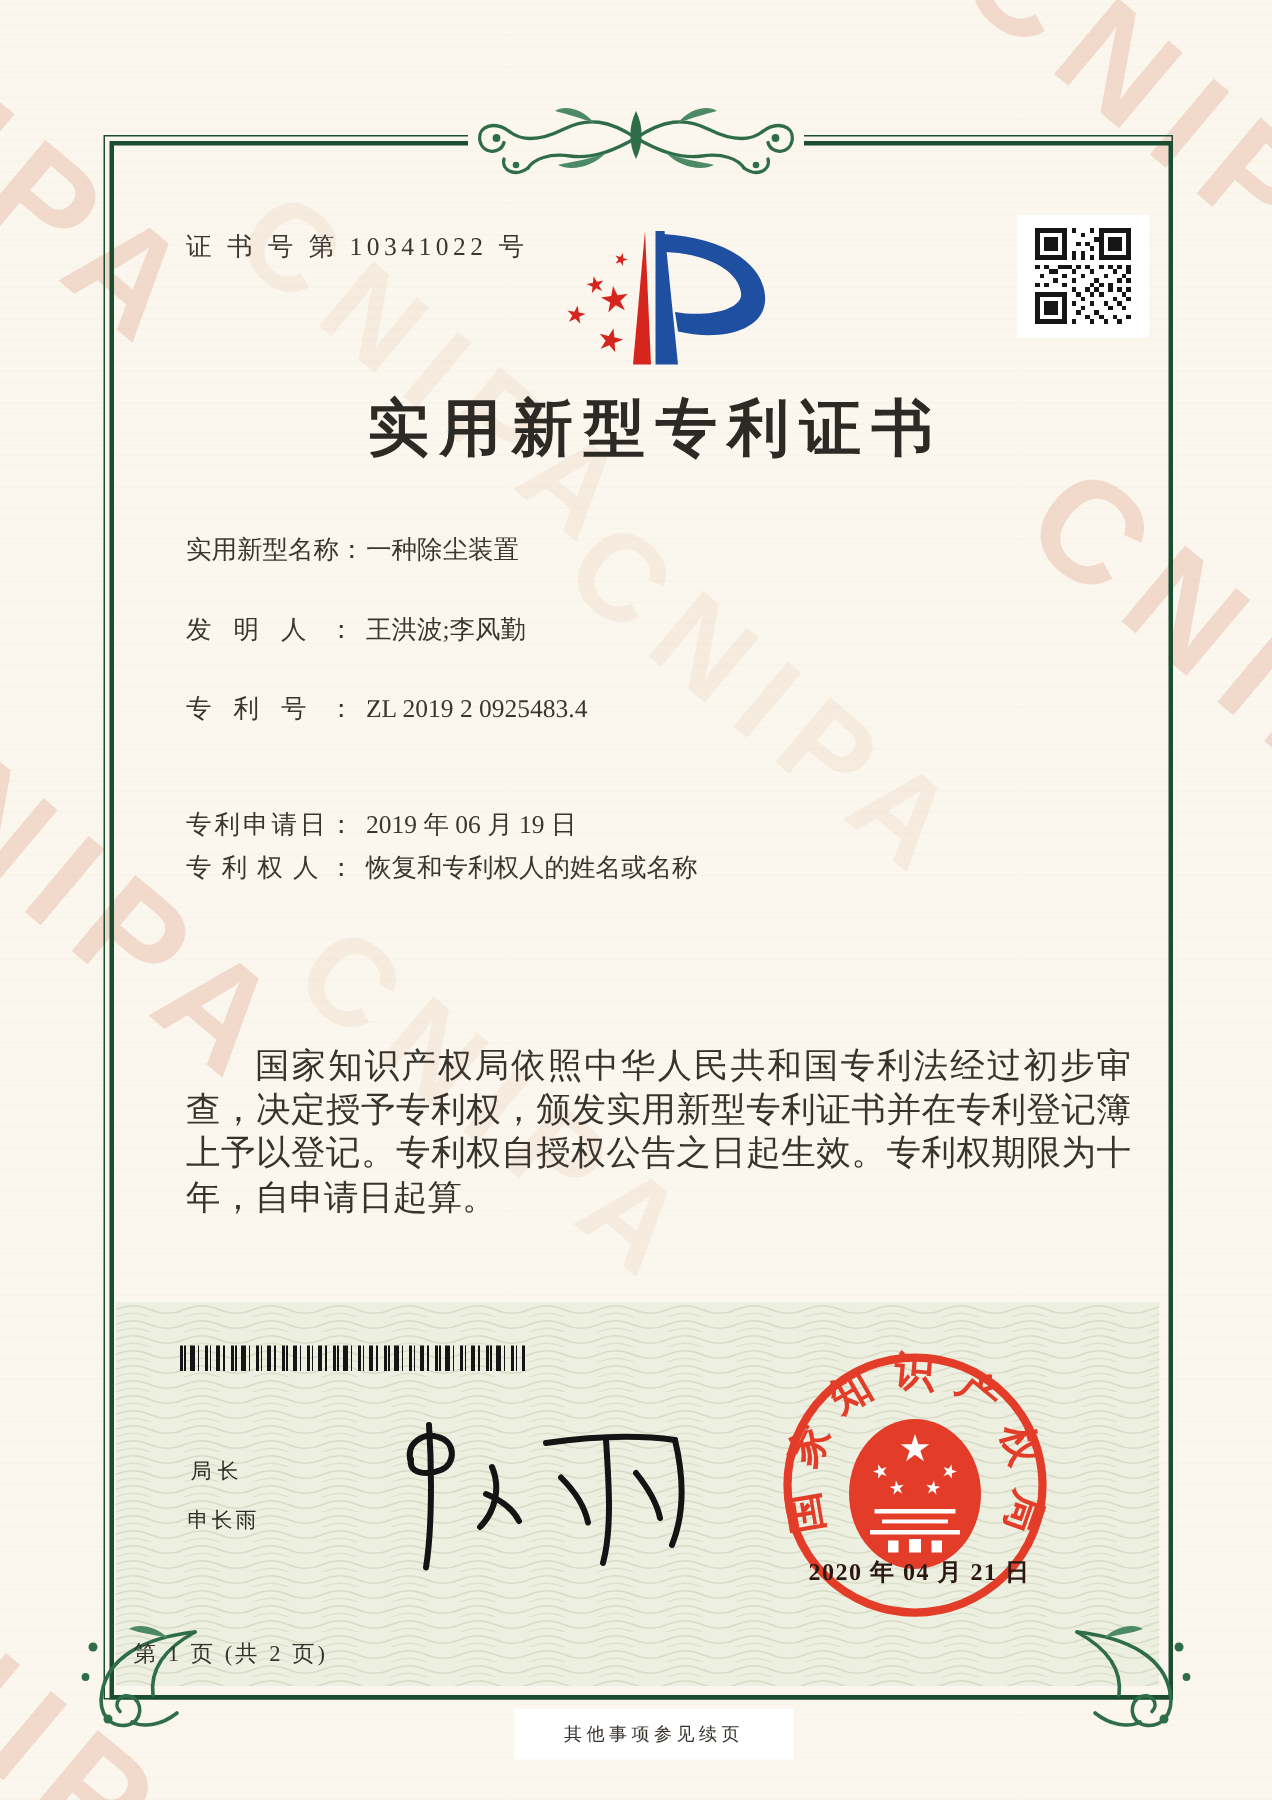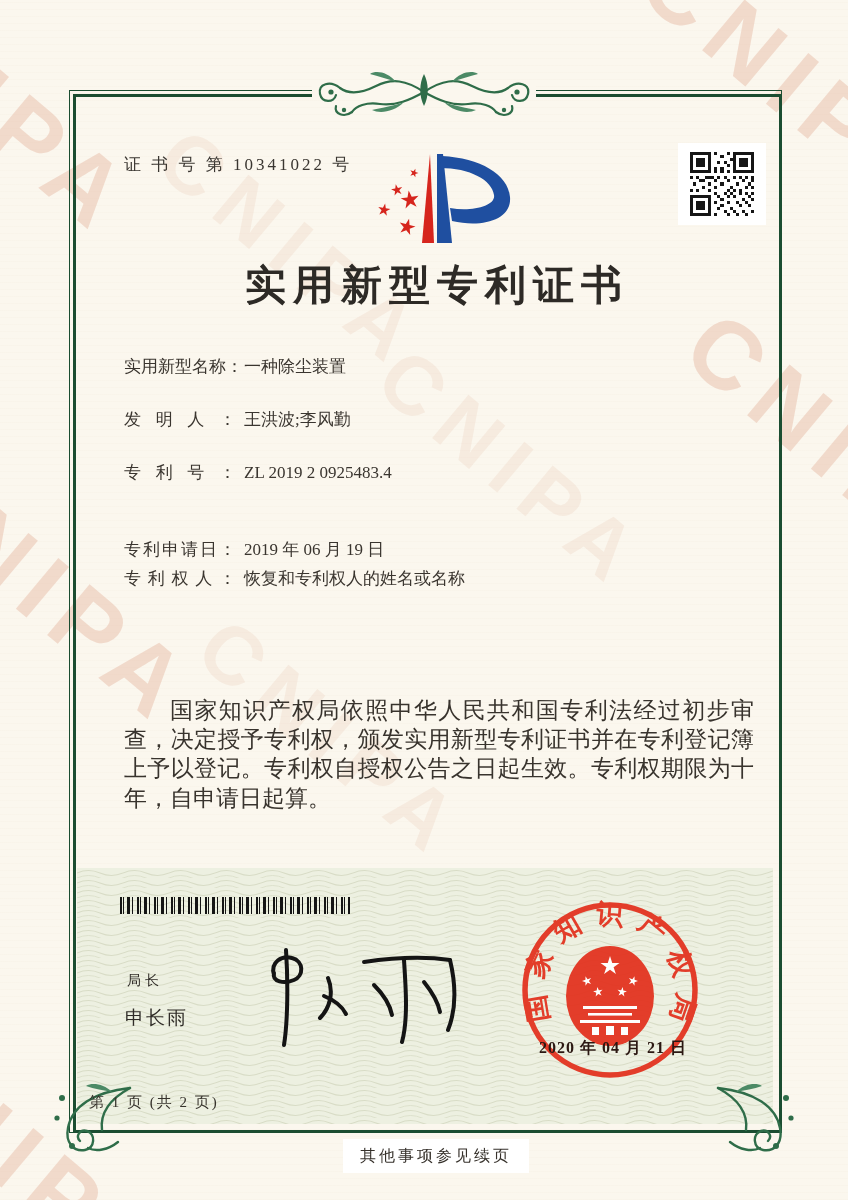--- a/index.html
+++ b/index.html
@@ -47,30 +47,30 @@
   .paras p{margin:0;text-indent:2em;}
   .barcode{position:absolute;left:108px;top:897px;width:230px;height:17px;
     background:
       repeating-linear-gradient(90deg,
         #151515 0 2px,transparent 2px 3px,
         #151515 3px 4px,transparent 4px 7px,
         #151515 7px 10px,transparent 10px 12px,
         #151515 12px 13px,transparent 13px 17px);}
   .sig-title{position:absolute;left:115px;top:972px;font-size:14px;letter-spacing:4px;
     font-family:"Liberation Sans","DejaVu Sans",sans-serif;color:#2f2b27;}
-  .sig-name{position:absolute;left:113px;top:1005px;font-size:19px;letter-spacing:2px;
+  .sig-name{position:absolute;left:113px;top:1005px;font-size:14px;letter-spacing:2px;
     font-family:Liberation Serif, serif;color:#2f2b27;}
   .signature{position:absolute;left:230px;top:945px;}
   .seal{position:absolute;left:505px;top:895px;}
   .seal-date{position:absolute;left:518px;top:1038px;width:166px;text-align:center;
     font-size:16px;letter-spacing:1px;color:#2b1812;font-weight:bold;}
   .page-num{position:absolute;left:77px;top:1093px;width:696px;text-align:left;
     font-size:15px;letter-spacing:2px;color:#36322c;}
   .note-box{position:absolute;left:331px;top:1139px;width:186px;height:34px;
-    background:#ffffff;text-align:center;line-height:34px;font-size:16px;
+    background:#ffffff;text-align:center;line-height:34px;font-size:12px;
     letter-spacing:3px;color:#36312b;}
 </style>
 </head>
 <body>
 
 <div class="page">
 
   <div class="band">
     <svg width="696" height="256">
       <defs>

